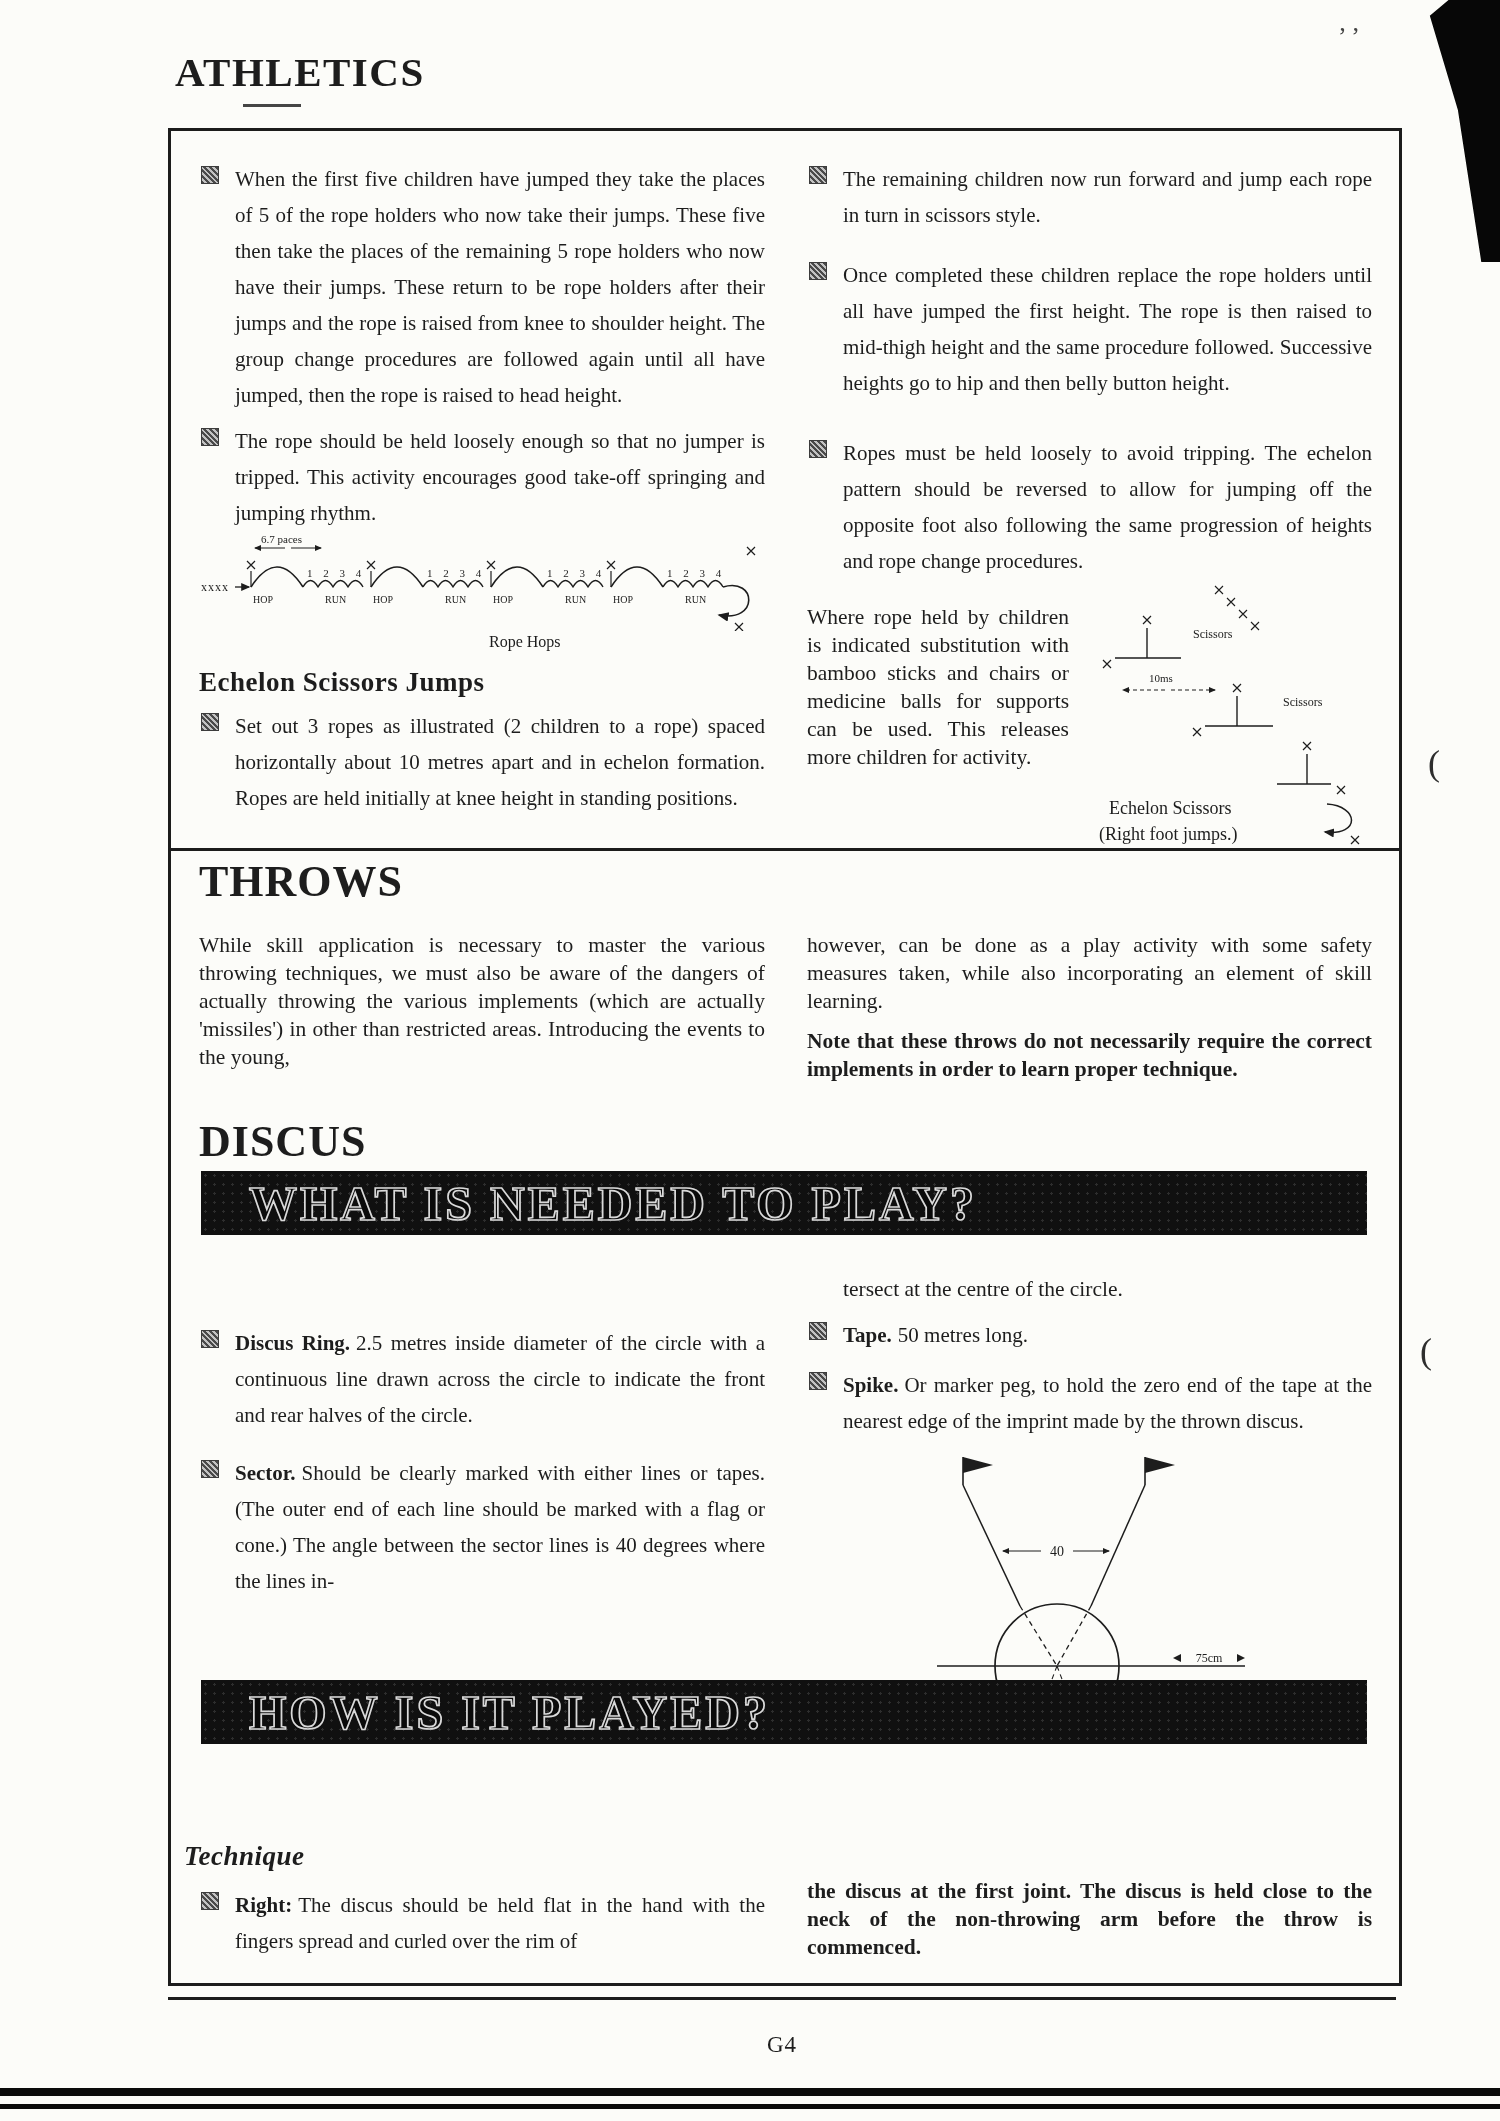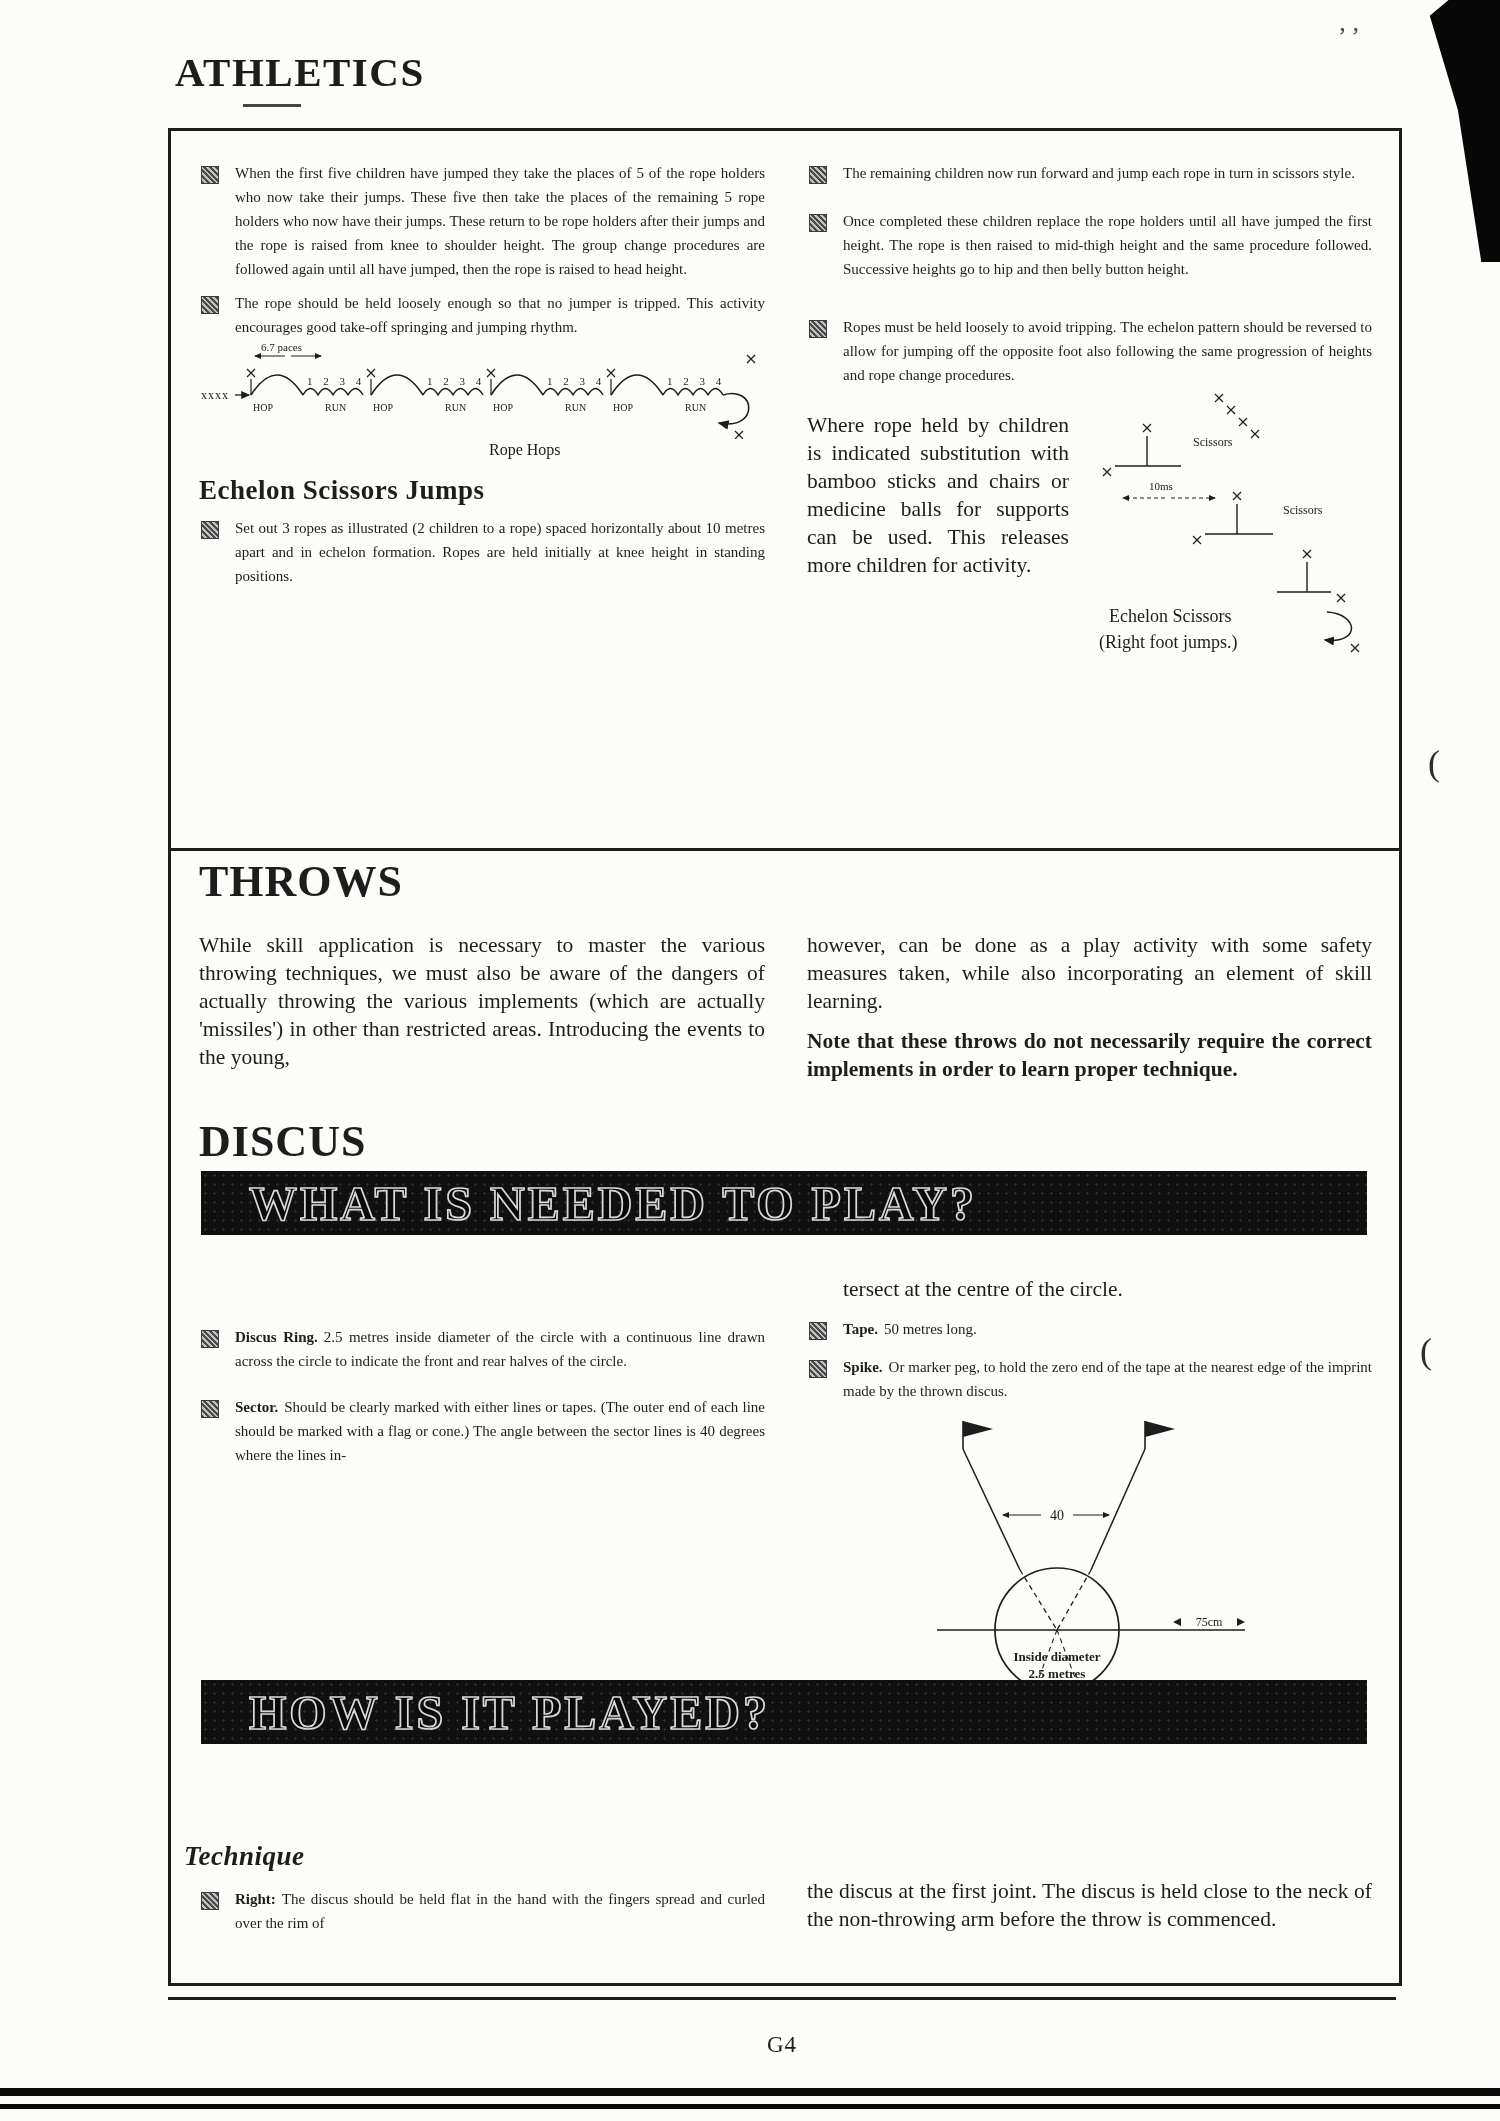--- a/index.html
+++ b/index.html
@@ -10,21 +10,21 @@
   .page-title{position:absolute;left:175px;top:48px;font-size:41px;font-weight:bold;letter-spacing:1.5px;}
   .title-dash{position:absolute;left:243px;top:104px;width:58px;height:3px;background:#454545;}
 
   .main-box{position:absolute;left:168px;top:128px;width:1228px;height:1852px;border:3px solid #1c1c1c;}
   .boxline2{position:absolute;left:168px;top:1997px;width:1228px;height:3px;background:#1c1c1c;}
 
   .col-l{position:absolute;left:28px;width:566px;}
   .col-r{position:absolute;left:636px;width:565px;}
 
   .txt{font-size:21.5px;line-height:28px;text-align:justify;}
-  .bp{position:relative;padding-left:36px;font-size:15px;line-height:24px;text-align:justify;}
+  .bp{position:relative;padding-left:36px;font-size:21px;line-height:36px;text-align:justify;}
   .bp .sq{position:absolute;left:2px;top:5px;width:16px;height:16px;border:1px solid #3c3c3c;
           background-image:repeating-linear-gradient(45deg,#4a4a4a 0 2px,#c2c2c2 2px 4px);}
   .plain{padding-left:36px;font-size:21.5px;line-height:28px;text-align:justify;}
   .term{font-weight:bold;margin-right:6px;}
   .note{font-weight:bold;}
 
   .sub-heading{font-size:27px;font-weight:bold;letter-spacing:0.5px;}
   .big-heading{position:absolute;left:28px;font-size:44px;font-weight:bold;letter-spacing:1px;}
   .divider{position:absolute;left:0;top:717px;width:100%;height:3px;background:#1c1c1c;}
 
@@ -264,21 +264,21 @@
       <span>HOW IS IT PLAYED?</span>
     </div>
 
     <div class="sub-heading" style="position:absolute;left:13px;top:1710px;font-style:italic;">Technique</div>
     <div class="col-l" style="top:1756px;">
       <div class="bp">
         <span class="sq"></span>
         <span class="term">Right:</span><span>The discus should be held flat in the hand with the fingers spread and curled over the rim of</span>
       </div>
     </div>
-    <div class="col-r txt" style="top:1746px;">the discus at the first joint. The discus is held close to the neck of the non-throwing arm before the throw is commenced.</div>
+    <div class="col-r txt" style="top:1746px;font-weight:bold;">the discus at the first joint. The discus is held close to the neck of the non-throwing arm before the throw is commenced.</div>
 
   </div>
 
   <div class="boxline2"></div>
   <div class="footerline">G4</div>
 
   <div class="wedge"></div>
   <div class="paren" style="left:1428px;top:742px;">(</div>
   <div class="paren" style="left:1420px;top:1330px;">(</div>
   <div class="botbar1"></div>

